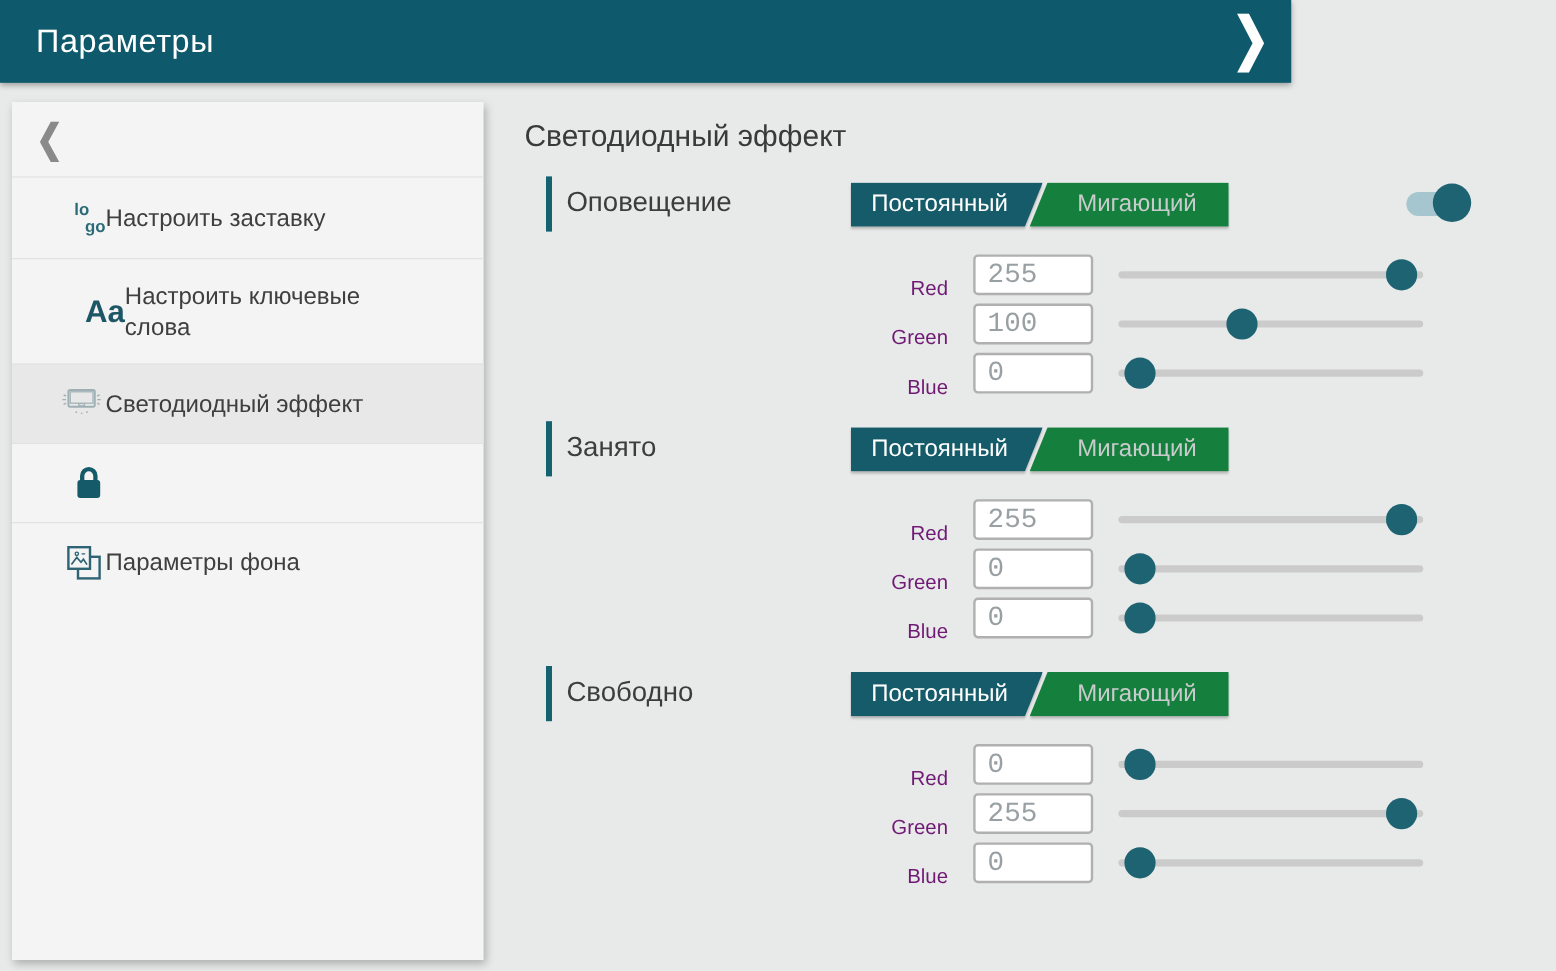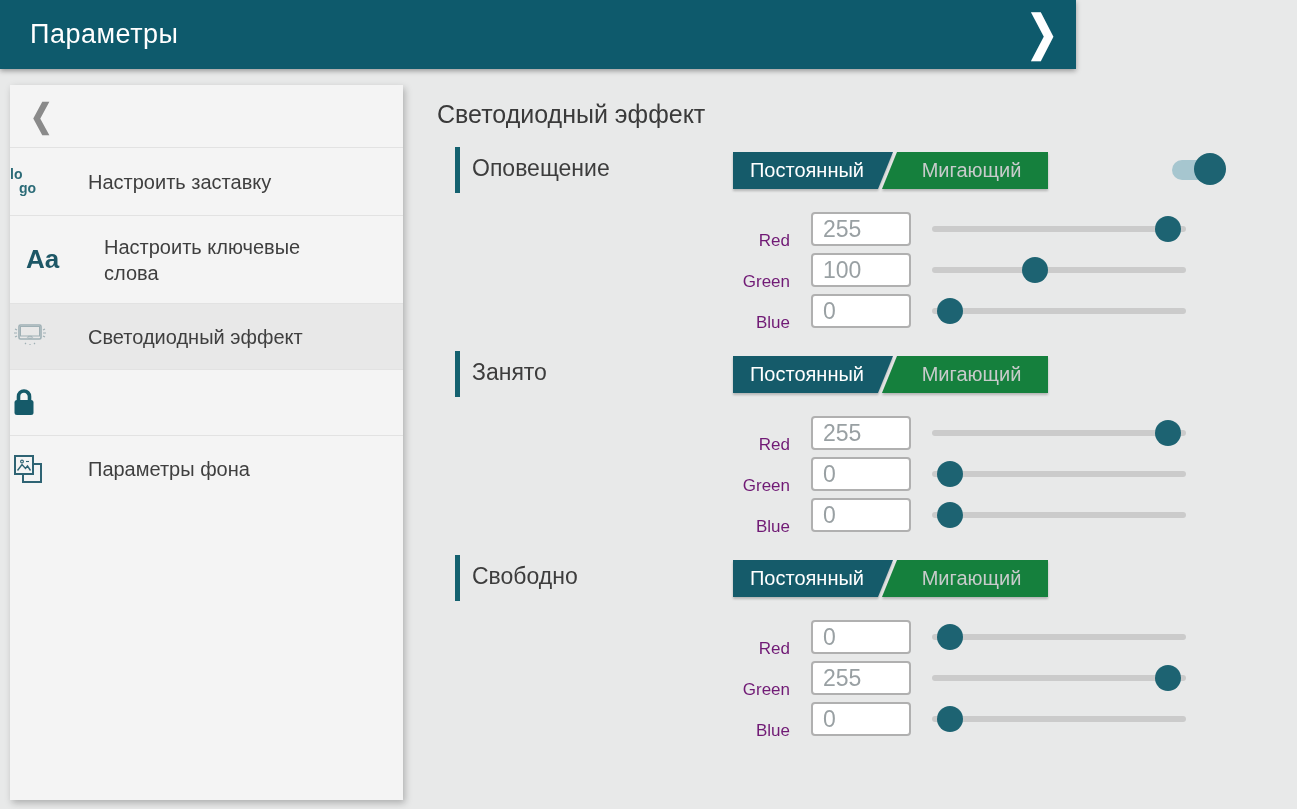--- a/index.html
+++ b/index.html
@@ -29,37 +29,37 @@
   }
   .side-back { height: 62px; display: flex; align-items: center; cursor: pointer; }
   .side-back-chevron {
     color: #8a8a8a; font-size: 27px; font-weight: 700; margin-left: 20px;
     transform: scaleY(1.2);
   }
   .side-item {
     display: flex; align-items: center; border-top: 1px solid #e2e2e2; cursor: pointer;
   }
   .side-item.selected { background: #e8e8e8; }
-  .icon-col { width: 78px; display: flex; justify-content: flex-start; align-items: center; flex: 0 0 78px; }
+  .icon-col { width: 78px; display: flex; justify-content: flex-end; align-items: center; flex: 0 0 78px; }
   .side-label { font-size: 20px; color: #3f3f3f; line-height: 1.3; max-width: 252px; }
   .h-68 { height: 68px; } .h-88 { height: 88px; padding-left: 16px; } .h-66 { height: 66px; } .h-67 { height: 67px; }
   .logo-icon { display: flex; flex-direction: column; color: #2b6b77; font-size: 14px; font-weight: 600; line-height: 0.95; }
   .logo-icon span:nth-child(2) { margin-left: 9px; }
   .aa-icon { color: #1d5766; font-size: 26px; font-weight: 700; }
   
   .main { position: absolute; left: 437px; top: 69px; width: 860px; height: 740px; padding-top: 31px; }
   .page-title { font-size: 25px; font-weight: 400; color: #3a3a3a; margin-bottom: 18px; }
   .section + .section { margin-top: 23px; }
   .section-header { position: relative; height: 46px; margin-bottom: 19px; }
   .accent-bar { position: absolute; left: 18px; top: 0; width: 5px; height: 46px; background: #14616f; }
   .section-label { position: absolute; left: 35px; top: 8px; font-size: 23px; color: #3d3d3d; }
   
   .mode-toggle {
     position: absolute; left: 272px; top: 5px; width: 315px; height: 37px;
-    filter: drop-shadow(0 2px 1px rgba(0,0,0,0.22)); cursor: pointer; margin-left: 24px;
+    filter: drop-shadow(0 2px 1px rgba(0,0,0,0.22)); cursor: pointer;
   }
   .seg-active {
     position: absolute; left: 0; top: 0; height: 37px; width: 160px;
     background: #155b6a; color: #ffffff;
     clip-path: polygon(0 0, 100% 0, calc(100% - 15px) 100%, 0 100%);
     display: flex; align-items: center; justify-content: center;
     padding-right: 12px; font-size: 20px;
   }
   .seg-inactive {
     position: absolute; left: 148px; top: 0; height: 37px; width: 167px;
@@ -70,21 +70,21 @@
   }
   
   .switch { position: absolute; left: 735px; top: 6px; width: 54px; height: 33px; cursor: pointer; }
   .switch-track { position: absolute; left: 0; top: 7px; width: 42px; height: 20px; border-radius: 10px; background: #a6c6cf; }
   .switch-knob { position: absolute; left: 22px; top: 0; width: 32px; height: 32px; border-radius: 50%; background: #1d6372; }
   
   .row-rgb { display: flex; align-items: center; height: 34px; margin-bottom: 7px; }
   .rgb-label { width: 353px; text-align: right; font-size: 17px; color: #701a75; margin-top: 24px; }
   .rgb-input {
     margin-left: 21px; width: 100px; height: 34px; border: 2px solid #b0b0b0; border-radius: 4px;
-    background: #ffffff; font-family: Liberation Sans, sans-serif; font-size: 23px; color: #99a0a3; padding: 0 10px; outline: none;
+    background: #ffffff; font-family: Liberation Mono, monospace; font-size: 23px; color: #99a0a3; padding: 0 10px; outline: none;
   }
   .slider { position: relative; margin-left: 21px; width: 254px; height: 34px; cursor: pointer; }
   .slider-rail { position: absolute; left: 0; right: 0; top: 14px; height: 6px; background: #cbcbcb; border-radius: 3px; }
   .slider-thumb { position: absolute; top: 4px; width: 26px; height: 26px; border-radius: 50%; background: #1d6372; }
 </style>
 </head>
 <body>
 
 <div class="app-header">
   <div class="app-title">Параметры</div>

